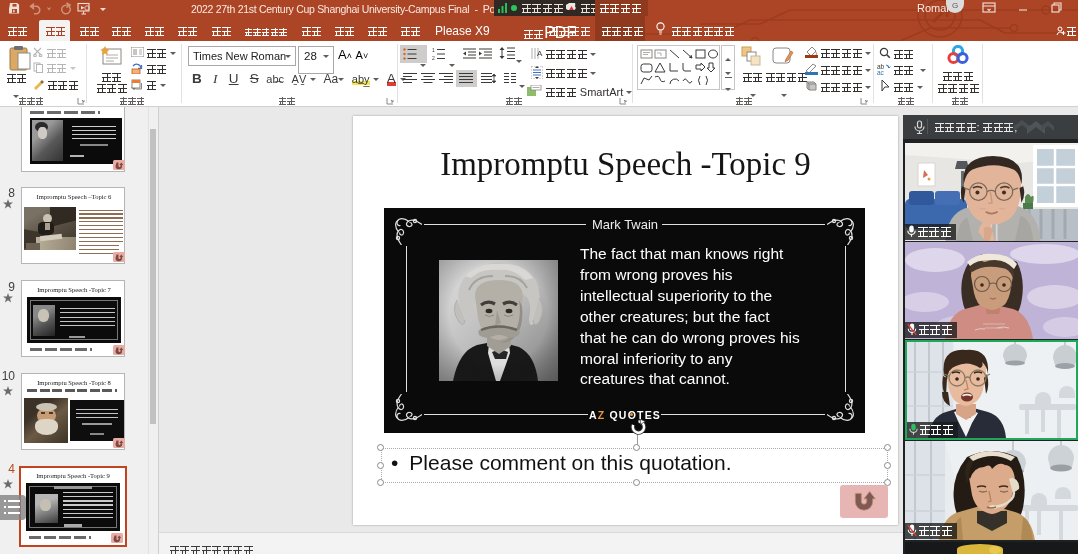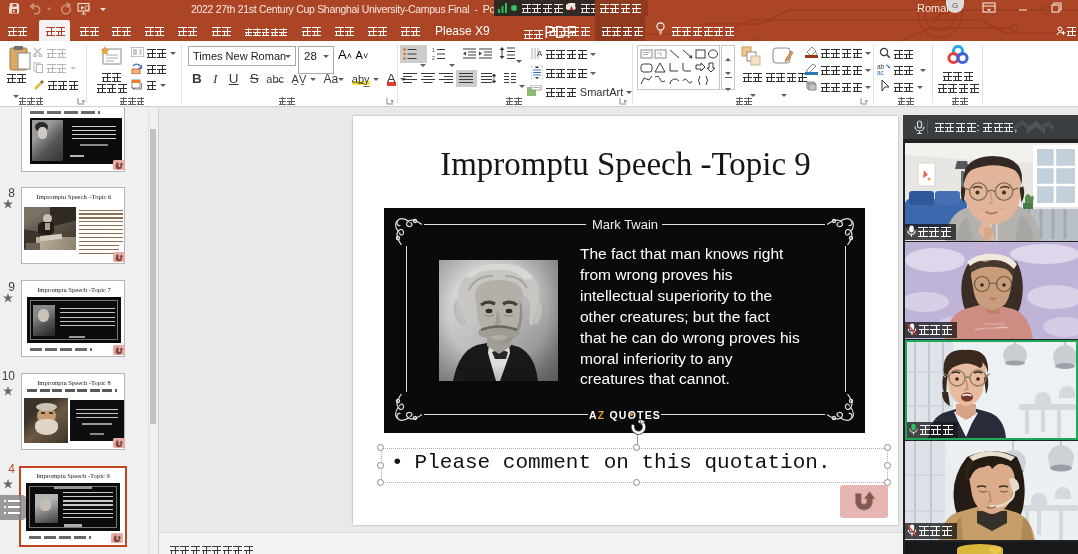--- a/index.html
+++ b/index.html
@@ -619,21 +619,21 @@
  <div class="abs" style="left:283.5px;top:317px;width:1px;height:14px;background:#9a9a9a"></div>
  <svg class="abs" style="left:277px;top:303px" width="17" height="16" viewBox="0 0 24 22">
         <g>
           <path d="M12 3 a8 8 0 1 1 -7.5 5" fill="none" stroke="#3a3a3a" stroke-width="6"></path>
           <path d="M12 3 a8 8 0 1 1 -7.5 5" fill="none" stroke="#fff" stroke-width="3.4"></path>
           <path d="M14.5 0 l7 3.2 -6.5 4z" fill="#fff" stroke="#3a3a3a" stroke-width="1"></path>
         </g>
       </svg>
 
  <div class="abs" style="left:28px;top:332px;width:507px;height:35px;border:1.2px dotted #ababab"></div>
- <div class="abs" style="left:38px;top:335px;width:480px;font-family:Liberation Mono, monospace;font-size:21px;color:#111">•<span style="display:inline-block;width:11px"></span>Please comment on this quotation.</div>
+ <div class="abs" style="left:38px;top:335px;width:480px;font-family:Liberation Sans, sans-serif;font-size:21px;color:#111">•<span style="display:inline-block;width:11px"></span>Please comment on this quotation.</div>
 
  <div class="hd" style="left:24px;top:328px"></div>
       <div class="hd" style="left:279.5px;top:328px"></div>
       <div class="hd" style="left:531px;top:328px"></div>
  <div class="hd" style="left:24px;top:345.5px"></div>
       <div class="hd" style="left:531px;top:345.5px"></div>
  <div class="hd" style="left:24px;top:363px"></div>
       <div class="hd" style="left:279.5px;top:363px"></div>
       <div class="hd" style="left:531px;top:363px"></div>
 

